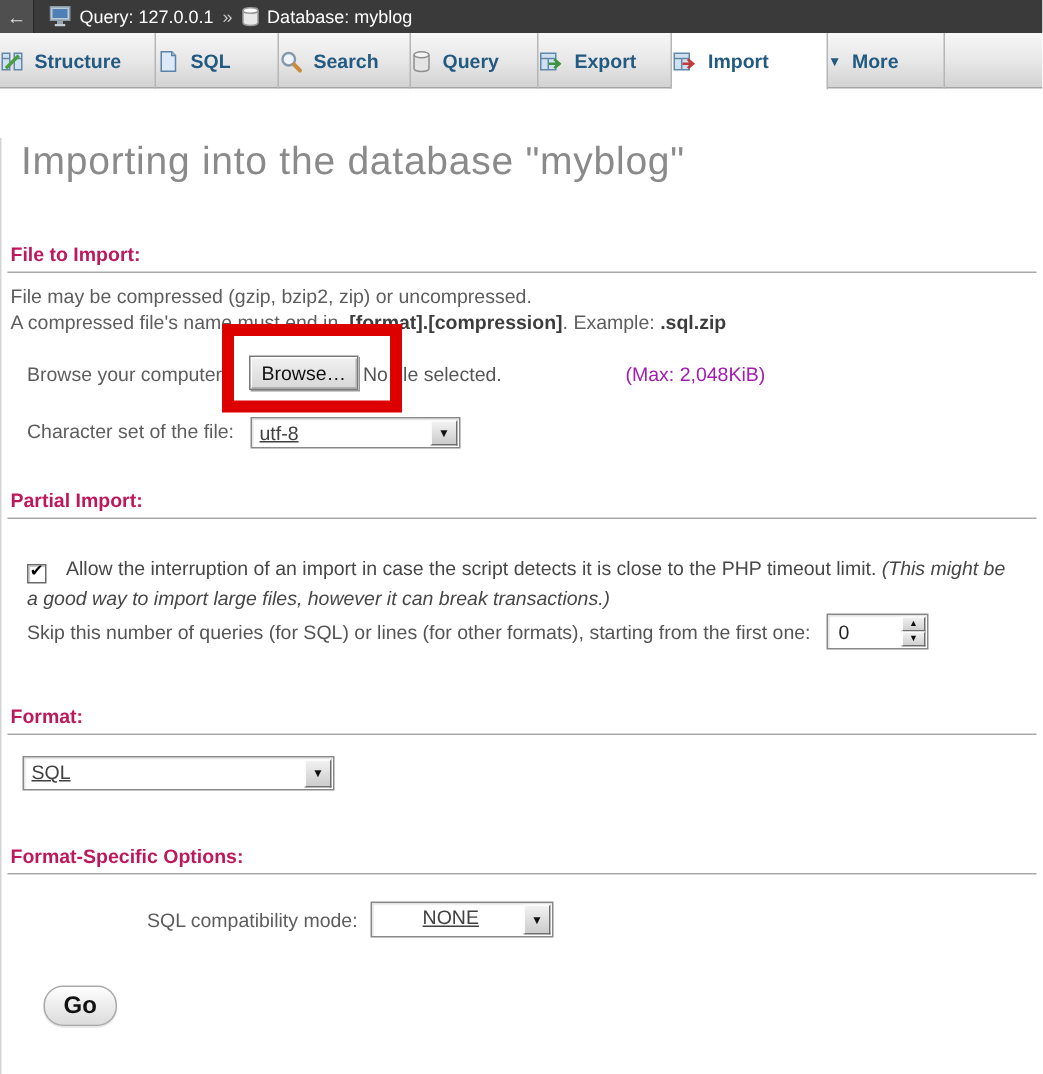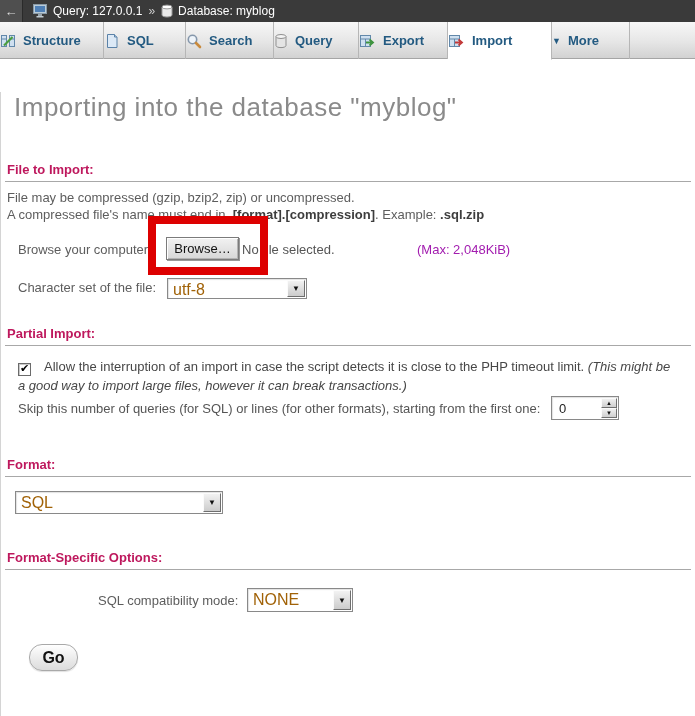--- a/index.html
+++ b/index.html
@@ -71,30 +71,30 @@
   .maxsize { position:absolute; left:412px; top:5px; color:#a21caf; }
 
   .charset-row { height:22px; margin-top:15px; }
   .charset-row .lbl { position:absolute; left:13px; top:4px; }
 
   
   .select {
     background:#fff; border:1px solid #898989; display:flex; align-items:stretch;
     box-shadow:inset 1px 1px 1px rgba(0,0,0,.12); cursor:pointer;
   }
-  .select-value { flex:1; padding:2px 0 0 5px; color:#a16207; font-size:16px; overflow:hidden; }
+  .select-value { flex:1; padding:2px 0 0 5px; color:#404040; font-size:13px; overflow:hidden;text-decoration:underline; }
   .select-arrow {
     width:18px; margin:1px; display:flex; align-items:center; justify-content:center;
     background:linear-gradient(#f2f2f2,#cccccc);
     border:1px solid; border-color:#fbfbfb #6f6f6f #6f6f6f #fbfbfb;
     font-size:8px; color:#111;
   }
   .charset-select { position:absolute; left:162px; top:2px; width:140px; height:21px; }
 
-  .cb-para { margin-top:11px; padding:0 10px 0 13px; color:#474747; line-height:19px; }
+  .cb-para { margin-top:23px; padding:0 10px 0 13px; color:#474747; line-height:19px; }
   .cb-para i { color:#474747; }
   .checkbox {
     display:inline-block; width:13px; height:13px; background:#fff;
     border:1px solid #6b6b6b; box-shadow:inset 1px 1px 0 #c9c9c9;
     vertical-align:-2px; margin-right:13px; cursor:pointer;
     font-size:11px; line-height:11px; text-align:center; color:#000;
   }
   .checkbox .chk { position:relative; top:-1px; }
 
   .skip-row { height:25px; margin-top:1px; }
@@ -109,21 +109,21 @@
   .spin-btn {
     flex:1; background:linear-gradient(#f0f0f0,#cfcfcf);
     border:1px solid; border-color:#fbfbfb #6f6f6f #6f6f6f #fbfbfb;
     font-size:6px; line-height:8px; text-align:center; color:#111; cursor:pointer;
   }
 
   .format-select { margin:14px 0 0 10px; width:208px; height:23px; }
 
   .compat-row { height:24px; margin-top:18px; }
   .compat-row .lbl { position:absolute; left:93px; top:5px; }
-  .compat-select { position:absolute; left:242px; top:0; width:106px; height:24px; }
+  .compat-select { position:absolute; left:242px; top:0; width:122px; height:24px;text-align:center; }
 
   .zero-row { margin-top:12px; padding-left:92px; color:#333; }
   .zero-row .checkbox { margin-right:8px; }
   .zero-row code { font-family:"DejaVu Sans Mono",monospace; font-size:11.5px; color:#333; }
 
   .go-btn {
     margin:32px 0 0 28px; width:49px; height:27px; border-radius:13px;
     background:linear-gradient(#ffffff,#e9e9e9 60%,#dcdcdc);
     border:1px solid #a9a9a9; box-shadow:0 1px 1px rgba(0,0,0,.12);
     font-family:inherit; font-size:16px; font-weight:bold; color:#111; cursor:pointer;

